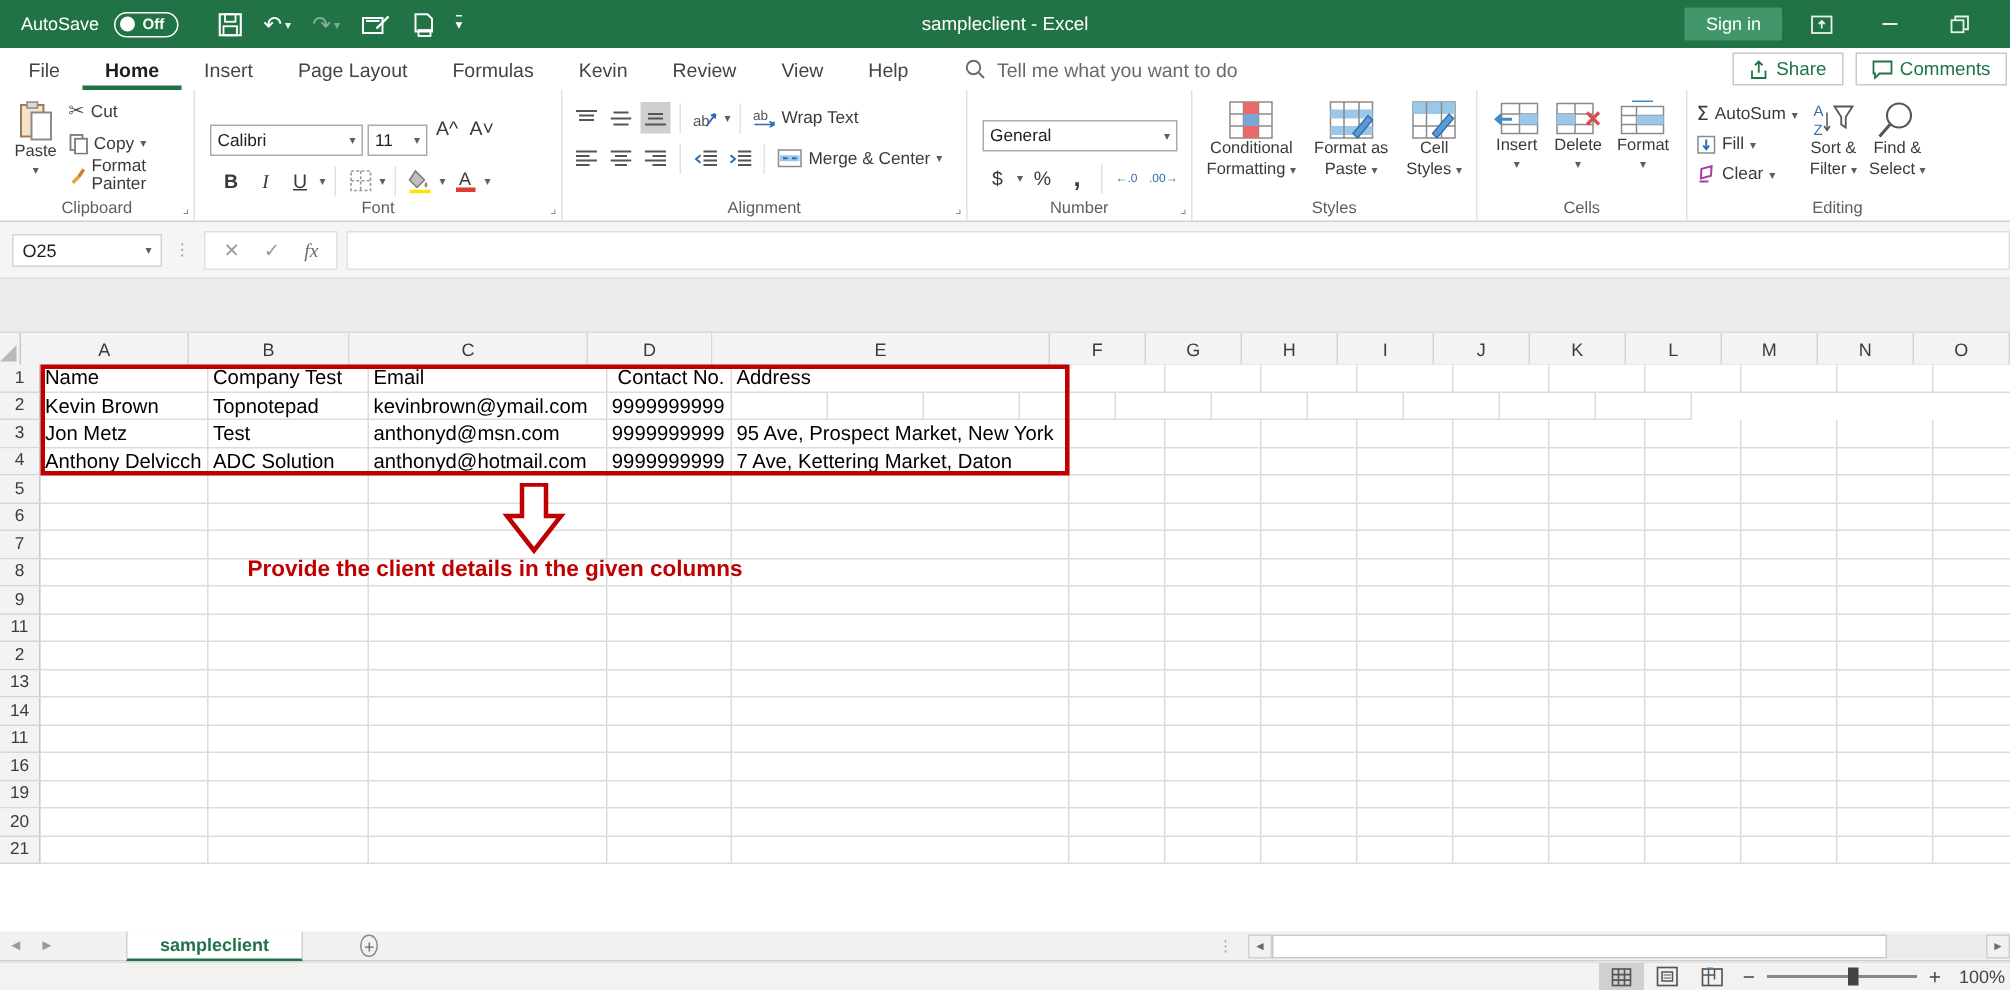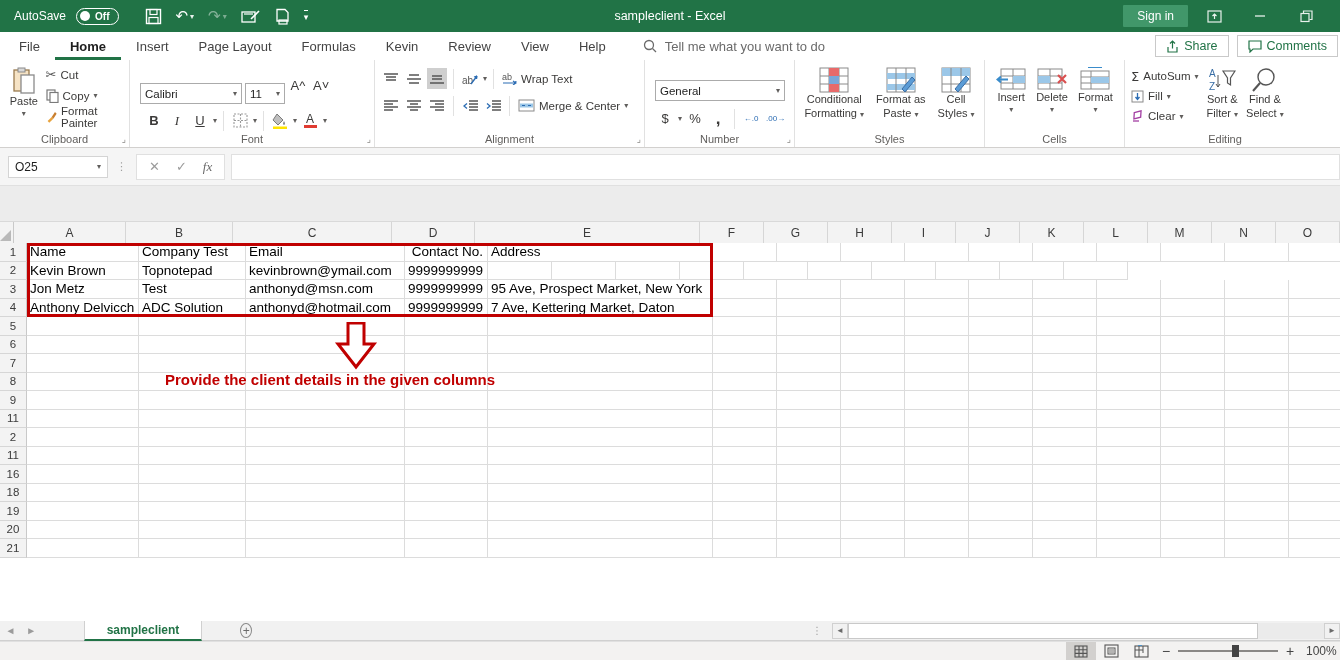--- a/index.html
+++ b/index.html
@@ -745,57 +745,75 @@
           <div class="cell" style="width: 64px;"></div>
           <div class="cell" style="width: 64px;"></div>
           <div class="cell" style="width: 64px;"></div>
           <div class="cell" style="width: 64px;"></div>
           <div class="cell" style="width: 64px;"></div>
           <div class="cell" style="width: 64px;"></div>
           <div class="cell" style="width: 64px;"></div>
           <div class="cell" style="width: 64px;"></div>
         </div>
         <div class="grow">
+          <div class="rowhdr">13</div>
+          <div class="cell" style="width: 112px;"></div>
+          <div class="cell" style="width: 107px;"></div>
+          <div class="cell" style="width: 159px;"></div>
+          <div class="cell" style="width: 83px;"></div>
+          <div class="cell" style="width: 225px;"></div>
+          <div class="cell" style="width: 64px;"></div>
+          <div class="cell" style="width: 64px;"></div>
+          <div class="cell" style="width: 64px;"></div>
+          <div class="cell" style="width: 64px;"></div>
+          <div class="cell" style="width: 64px;"></div>
+          <div class="cell" style="width: 64px;"></div>
+          <div class="cell" style="width: 64px;"></div>
+          <div class="cell" style="width: 64px;"></div>
+          <div class="cell" style="width: 64px;"></div>
+          <div class="cell" style="width: 64px;"></div>
+        </div>
+        <div class="grow">
+          <div class="rowhdr">14</div>
+          <div class="cell" style="width: 112px;"></div>
+          <div class="cell" style="width: 107px;"></div>
+          <div class="cell" style="width: 159px;"></div>
+          <div class="cell" style="width: 83px;"></div>
+          <div class="cell" style="width: 225px;"></div>
+          <div class="cell" style="width: 64px;"></div>
+          <div class="cell" style="width: 64px;"></div>
+          <div class="cell" style="width: 64px;"></div>
+          <div class="cell" style="width: 64px;"></div>
+          <div class="cell" style="width: 64px;"></div>
+          <div class="cell" style="width: 64px;"></div>
+          <div class="cell" style="width: 64px;"></div>
+          <div class="cell" style="width: 64px;"></div>
+          <div class="cell" style="width: 64px;"></div>
+          <div class="cell" style="width: 64px;"></div>
+        </div>
+        <div class="grow">
           <div class="rowhdr">11</div>
           <div class="cell" style="width: 112px;"></div>
           <div class="cell" style="width: 107px;"></div>
           <div class="cell" style="width: 159px;"></div>
           <div class="cell" style="width: 83px;"></div>
           <div class="cell" style="width: 225px;"></div>
           <div class="cell" style="width: 64px;"></div>
           <div class="cell" style="width: 64px;"></div>
           <div class="cell" style="width: 64px;"></div>
           <div class="cell" style="width: 64px;"></div>
           <div class="cell" style="width: 64px;"></div>
           <div class="cell" style="width: 64px;"></div>
           <div class="cell" style="width: 64px;"></div>
           <div class="cell" style="width: 64px;"></div>
           <div class="cell" style="width: 64px;"></div>
           <div class="cell" style="width: 64px;"></div>
         </div>
         <div class="grow">
           <div class="rowhdr">16</div>
-          <div class="cell" style="width: 112px;"></div>
-          <div class="cell" style="width: 107px;"></div>
-          <div class="cell" style="width: 159px;"></div>
-          <div class="cell" style="width: 83px;"></div>
-          <div class="cell" style="width: 225px;"></div>
-          <div class="cell" style="width: 64px;"></div>
-          <div class="cell" style="width: 64px;"></div>
-          <div class="cell" style="width: 64px;"></div>
-          <div class="cell" style="width: 64px;"></div>
-          <div class="cell" style="width: 64px;"></div>
-          <div class="cell" style="width: 64px;"></div>
-          <div class="cell" style="width: 64px;"></div>
-          <div class="cell" style="width: 64px;"></div>
-          <div class="cell" style="width: 64px;"></div>
-          <div class="cell" style="width: 64px;"></div>
-        </div>
-        <div class="grow">
-          <div class="rowhdr">18</div>
           <div class="cell" style="width: 112px;"></div>
           <div class="cell" style="width: 107px;"></div>
           <div class="cell" style="width: 159px;"></div>
           <div class="cell" style="width: 83px;"></div>
           <div class="cell" style="width: 225px;"></div>
           <div class="cell" style="width: 64px;"></div>
           <div class="cell" style="width: 64px;"></div>
           <div class="cell" style="width: 64px;"></div>
           <div class="cell" style="width: 64px;"></div>
           <div class="cell" style="width: 64px;"></div>

